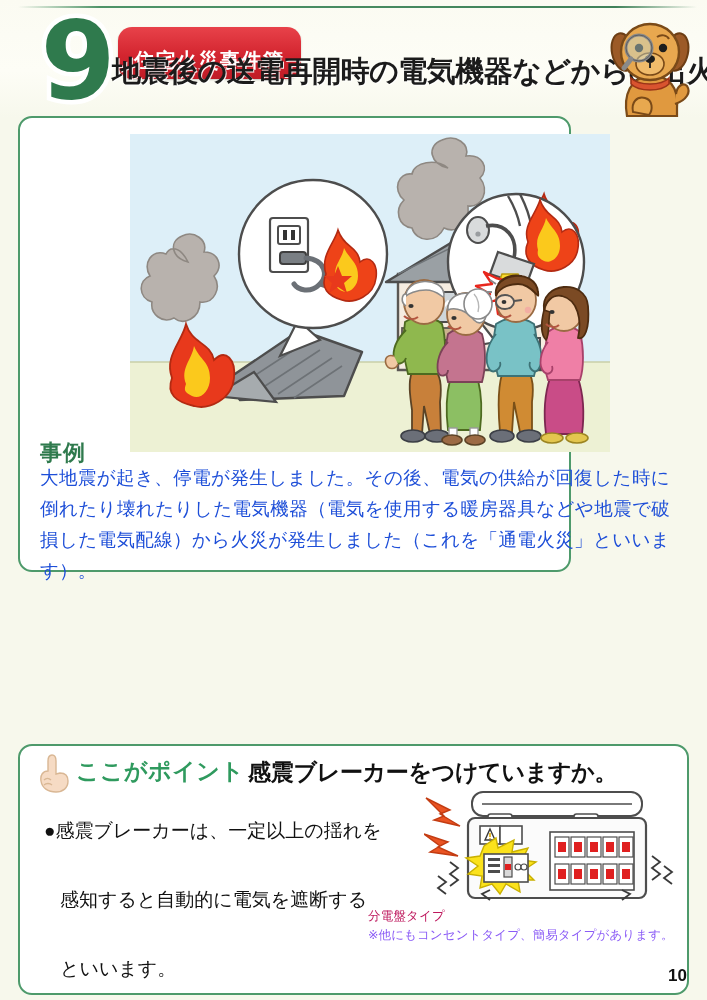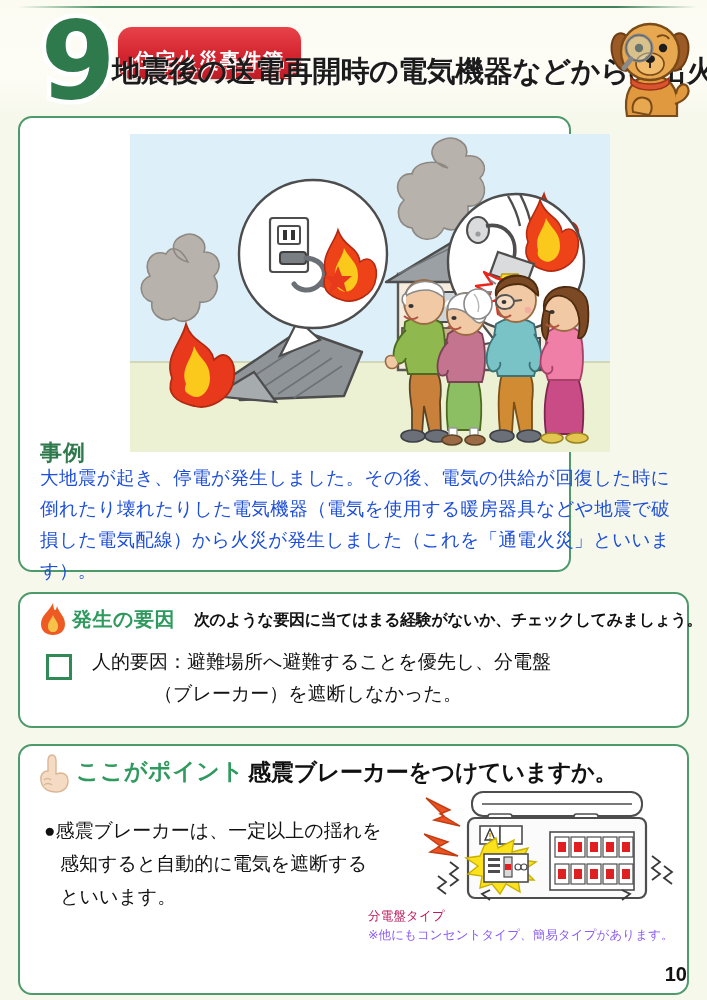--- a/index.html
+++ b/index.html
@@ -133,39 +133,39 @@
   .point-lead {
     position: absolute; left: 228px; top: 11px;
     font-size: 23px; font-weight: 700; color: #111;
     letter-spacing: -0.3px; white-space: nowrap;
   }
   .point-body {
     position: absolute; left: 24px; top: 68px; width: 360px;
     font-family: "Liberation Serif", "DejaVu Serif", serif;
     font-size: 19px; color: #111; line-height: 33px;
   }
-  .point-body .ind { display:block; padding-left: 16px; }
+  .point-body .ind { display:block; padding-left: 16px; margin-top: 36px; }
 
   .breaker-wrap { position: absolute; left: 404px; top: 44px; width: 250px; height: 112px; }
 
   .cap1 {
     position: absolute; left: 348px; top: 162px;
     font-size: 12.5px; color: #be185d; font-weight: 400;
     letter-spacing: 0.2px;
   }
   .cap2 {
     position: absolute; left: 348px; top: 181px;
     font-size: 12.5px; color: #8b5cf6;
     letter-spacing: 0.1px;
   }
 
   
   .page-num {
     position: absolute; right: 20px; bottom: 14px;
-    font-size: 20px; font-weight: 700; color: #111;
+    font-size: 17px; font-weight: 700; color: #111;
   }
 </style>
 </head>
 <body>
 
 <div class="page">
 
   <div class="header">
     <div class="header-rule"></div>
 
@@ -371,34 +371,20 @@
           <ellipse cx="422" cy="304" rx="11" ry="5" fill="#e3c64f" stroke="#9c8521" stroke-width="1.6"></ellipse>
           <ellipse cx="447" cy="304" rx="11" ry="5" fill="#e3c64f" stroke="#9c8521" stroke-width="1.6"></ellipse>
         </g>
       </svg>
     </div>
 
     <div class="case-head">事例</div>
     <div class="case-body">大地震が起き、停電が発生しました。その後、電気の供給が回復した時に倒れたり壊れたりした電気機器（電気を使用する暖房器具などや地震で破損した電気配線）から火災が発生しました（これを「通電火災」といいます）。</div>
   </div>
 
-  <div class="card card-cause">
-    <svg class="flame-icon" viewBox="0 0 30 34">
-      <path d="M15 1 C11 10 3 13 3 22 C3 29 8 33 15 33 C22 33 27 29 27 22 C27 14 21 11 19 4 C18 9 16 11 15 1 Z" fill="#ee5a23"></path>
-      <path d="M15 13 C13 18 10 20 10 24 C10 28 12 30 15 30 C18 30 20 28 20 24 C20 20 17 18 15 13 Z" fill="#f6c24a"></path>
-    </svg>
-    <div class="cause-title">発生の要因</div>
-    <div class="cause-sub">次のような要因に当てはまる経験がないか、チェックしてみましょう。</div>
-
-    <div class="checkbox"></div>
-    <div class="cause-item">
-      <span>人的要因：避難場所へ避難することを優先し、分電盤</span>
-      <span class="l2">（ブレーカー）を遮断しなかった。</span>
-    </div>
-  </div>
 
   <div class="card card-point">
     <svg class="hand-icon" viewBox="0 0 36 42">
       <path d="M16 3 C19 3 20 6 20 9 L20 22 L24 21 C29 21 32 24 32 29 C32 36 27 40 20 40 C12 40 6 36 5 29 C4 23 7 19 12 19 L12 9 C12 6 13 3 16 3 Z" fill="#f6dbc4" stroke="#d9b794" stroke-width="1.4"></path>
       <path d="M8 28 C10 26 13 26 15 28 M8 33 C10 31 14 31 16 33" fill="none" stroke="#d9b794" stroke-width="1.3"></path>
     </svg>
     <div class="point-title">ここがポイント</div>
     <div class="point-lead">感震ブレーカーをつけていますか。</div>
 
     <div class="point-body">

